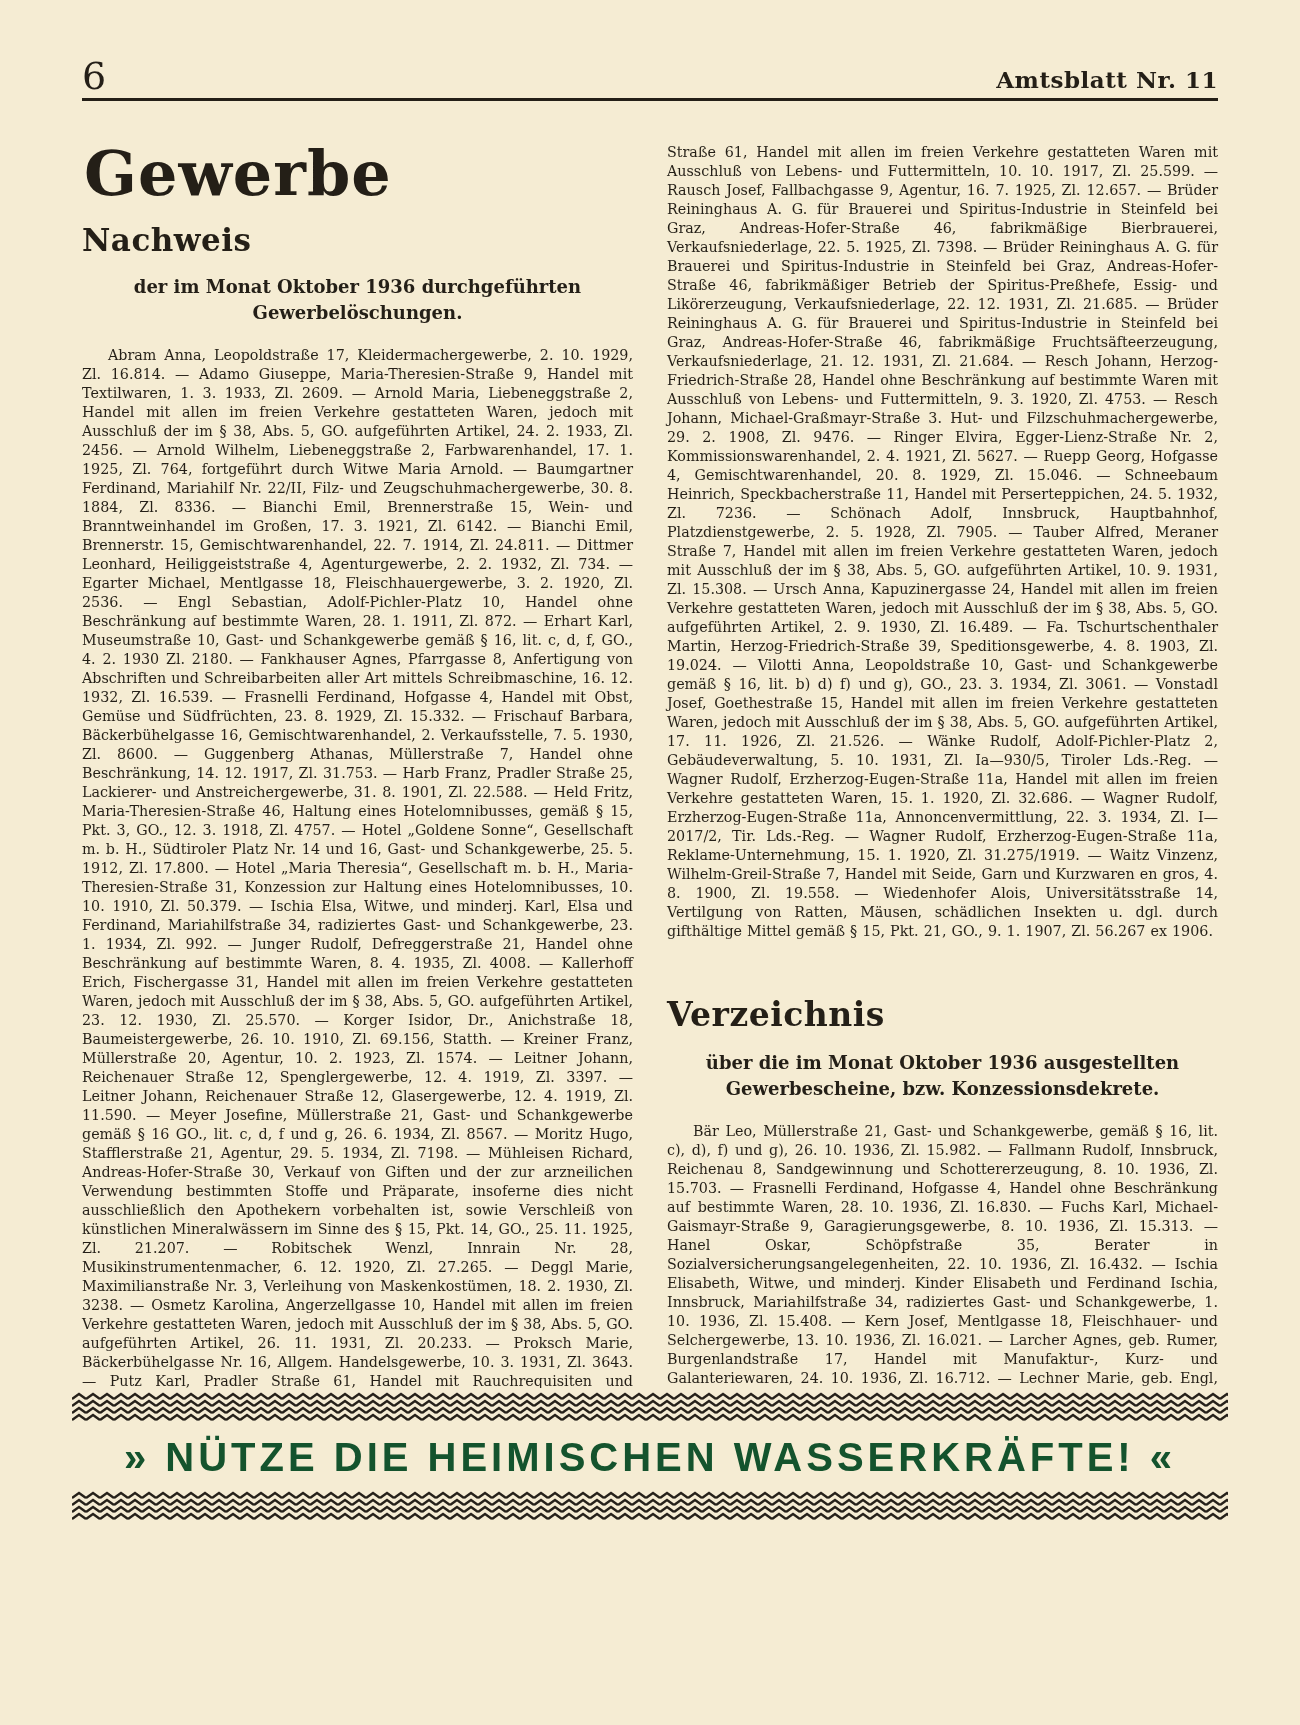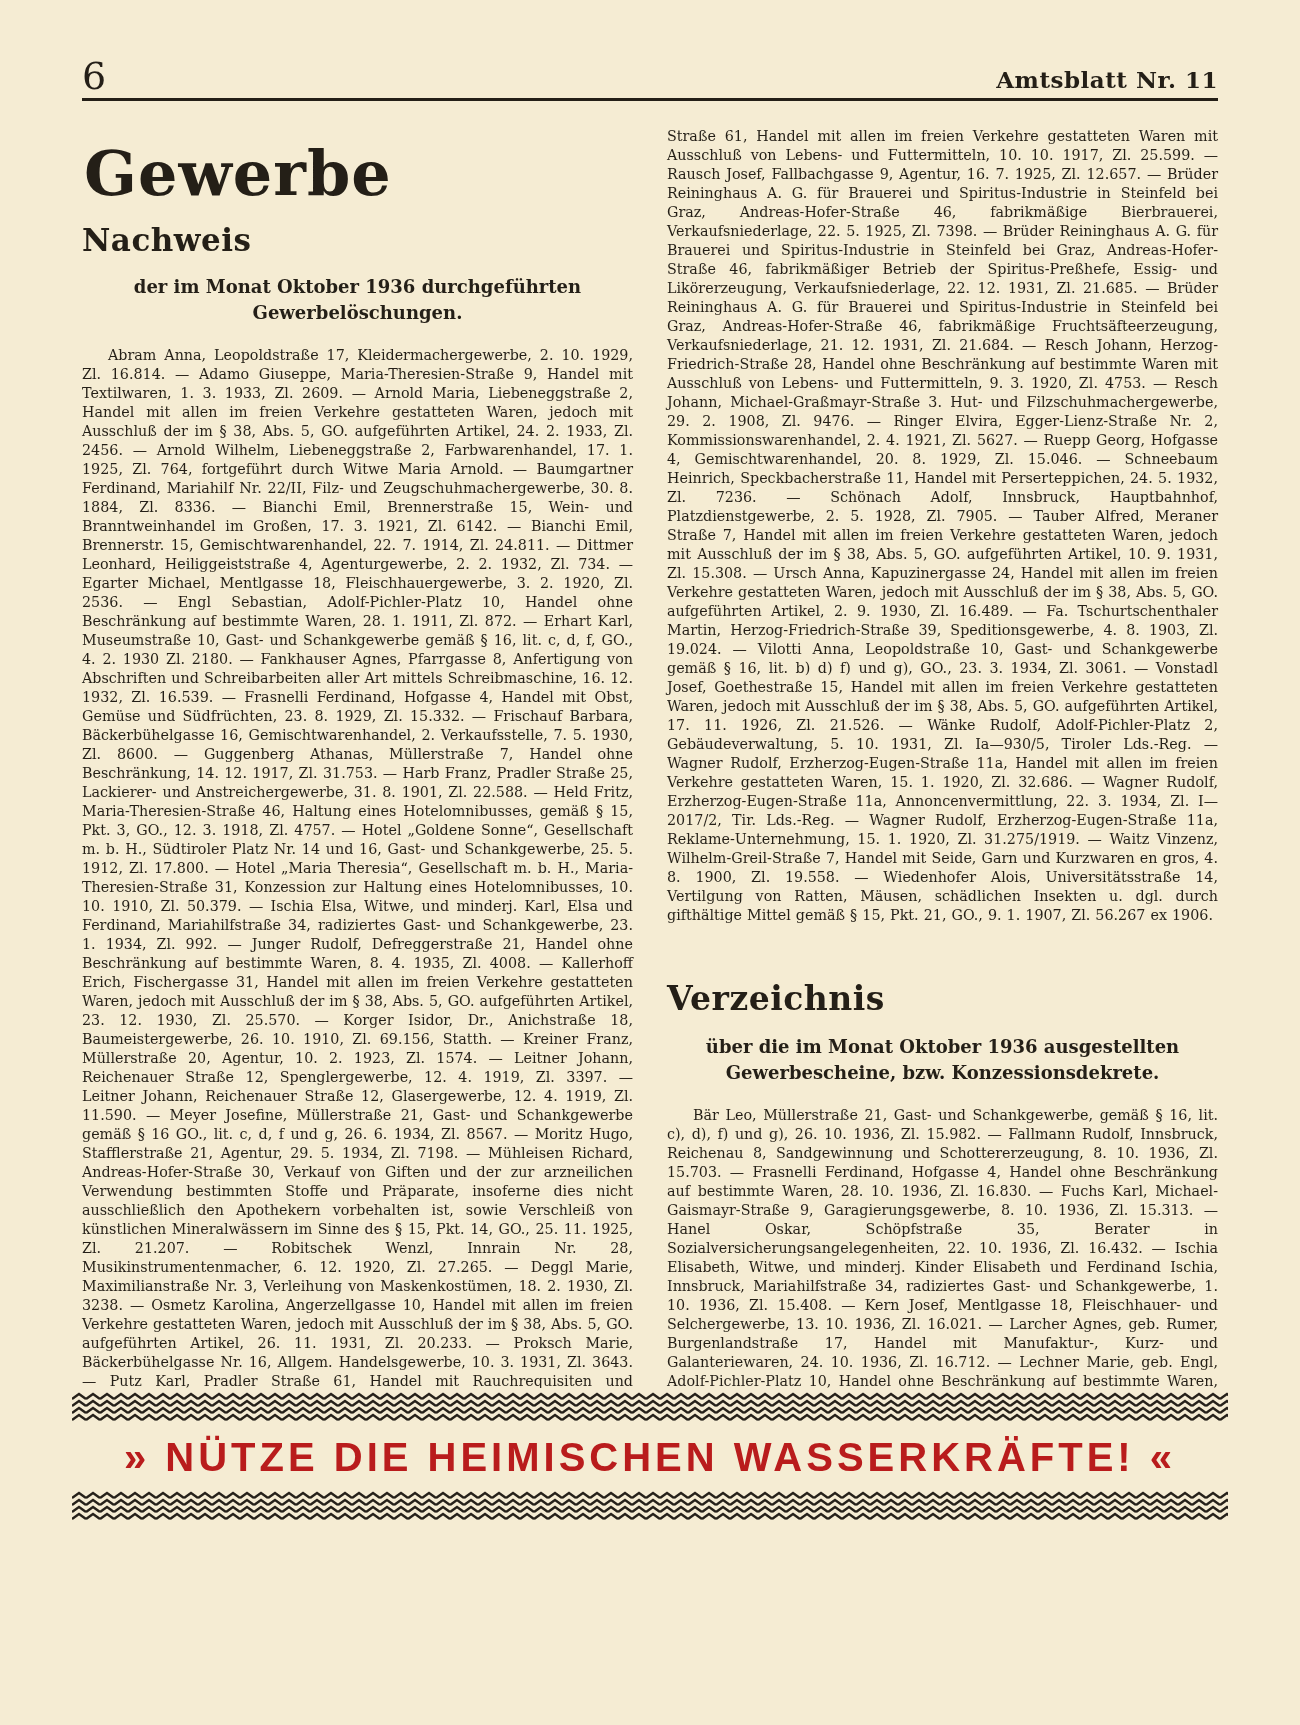--- a/index.html
+++ b/index.html
@@ -33,37 +33,37 @@
   }
   .fraktur-md { font-size:31px; font-weight:bold; margin-top:16px; letter-spacing:0.5px; }
   .bold-desc {
     font-size:18px; font-weight:bold; line-height:1.45; margin-top:16px;text-align:center;
   }
   .body-text {
     font-size:14.3px; line-height:1.33; text-align:justify; margin-top:20px;
     word-spacing:0.5px;
   }
   .body-text.first-indent { text-indent:26px; }
-  .col.right .body-text.continuation { margin-top:2px; }
+  .col.right .body-text.continuation { margin-top:18px; }
   .verz-title { margin-top:54px; font-size:33px; }
 
   
   .banner {
     position:absolute; left:0; right:0; top:1388px; bottom:0;
     background:#f5ecd3;
     padding:4px 72px 0 72px;
   }
   .zigzag { display:block; width:100%; height:30px; }
   .slogan {
     font-family:"Liberation Sans", sans-serif;
     font-weight:bold;
     font-size:40px;
     letter-spacing:4px;
     text-align:center;
-    color:#b91c1c;
+    color:#14532d;
     margin:13px 0 11px 0;
     white-space:nowrap;
   }
 </style>
 </head>
 <body>
 
 <div class="page-inner">
 
   <header class="masthead">

